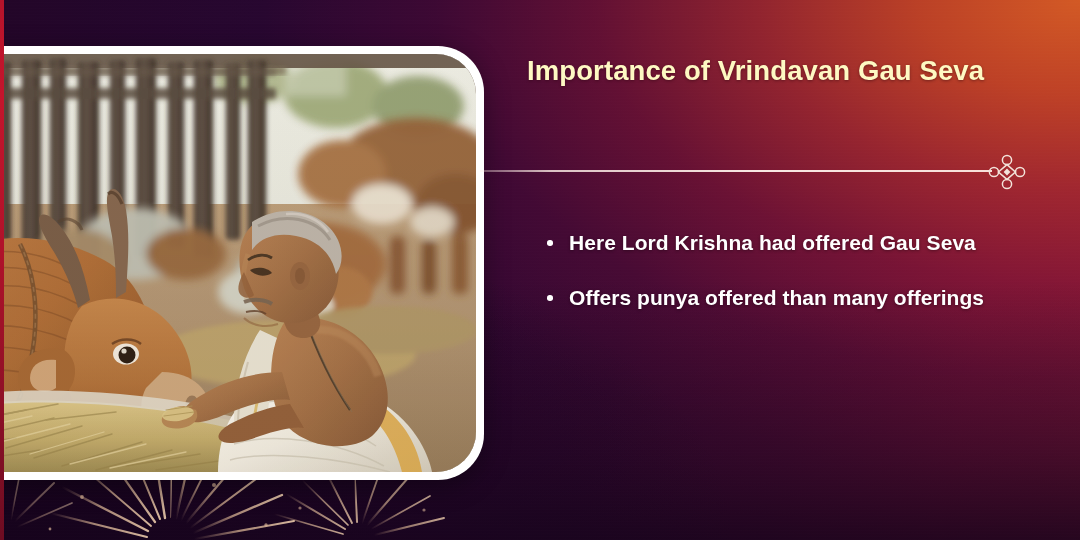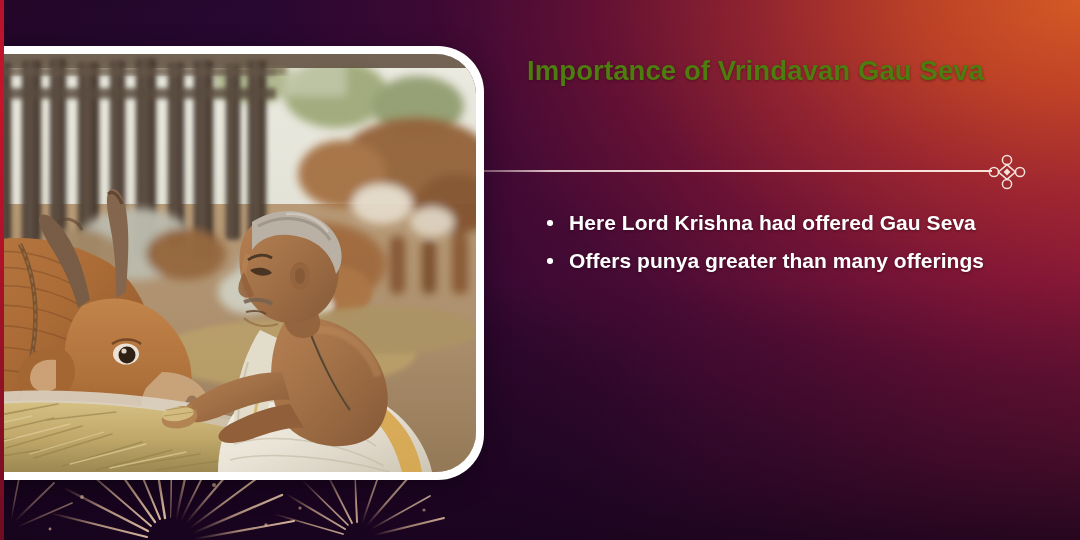--- a/index.html
+++ b/index.html
@@ -101,21 +101,21 @@
     width:575px; height:540px;
     z-index:7;
   }
   .title {
     position:absolute;
     left:22px; top:53px;
     width:482px;
     font-size:27.5px;
     line-height:36px;
     font-weight:bold;
-    color:#4d7c0f;
+    color:#fef9c3;
     letter-spacing:.1px;
     text-shadow:0 1px 3px rgba(40,4,14,.45);
   }
 
   
   .divider-row {
     position:absolute;
     left:-25px; top:170px;
     width:571px; height:2px;
   }
@@ -145,20 +145,21 @@
   .bullet-item {
     position:relative;
     padding-left:34px;
     margin-bottom:3px;
     font-size:21px;
     line-height:35px;
     font-weight:bold;
     color:#ffffff;
     letter-spacing:.05px;
     text-shadow:0 1px 3px rgba(20,2,12,.45);
+    margin-top:20px;
   }
   .bullet-item::before {
     content:"";
     position:absolute;
     left:12px; top:15px;
     width:5.5px; height:5.5px;
     border-radius:50%;
     background:#ffffff;
   }
 </style>
@@ -563,17 +564,17 @@
 
             <path d="M 13.4 18 L 22 10.6 L 30.4 18 L 22 25.4 Z"></path>
           </g>
           <path d="M 22 14.6 L 25.4 18 L 22 21.4 L 18.6 18 Z" fill="#f3e3da"></path>
         </svg>
       </div>
     </div>
 
     <ul class="bullets">
       <li class="bullet-item">Here Lord Krishna had offered Gau Seva</li>
-      <li class="bullet-item">Offers punya greater than many offerings</li>
+      <li class="bullet-item">Offers punya offered than many offerings</li>
     </ul>
 
   </div>
 </div>
 
 </body></html>

